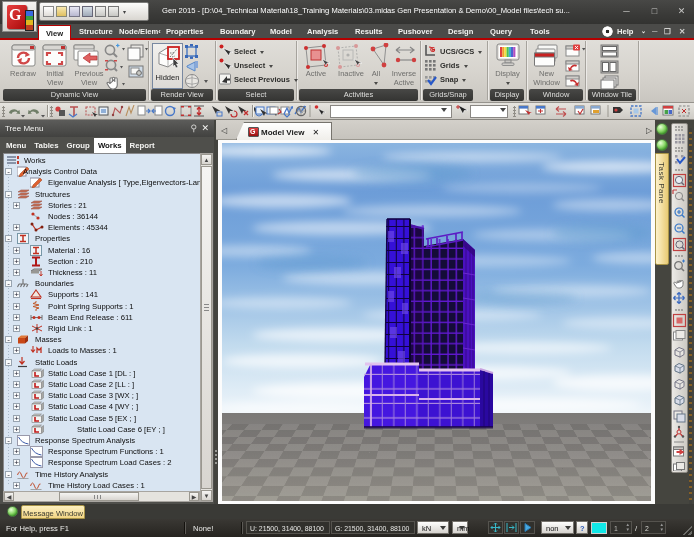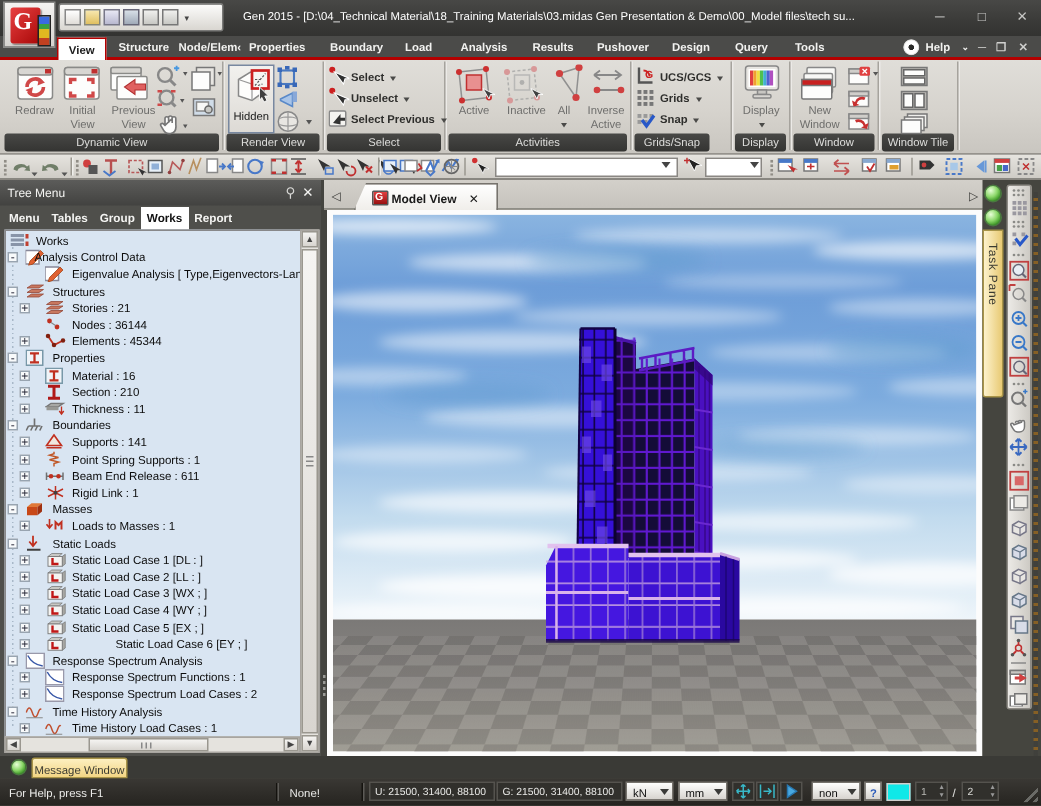--- a/index.html
+++ b/index.html
@@ -82,21 +82,21 @@
     <div class="qi" style="background:linear-gradient(#f0f0ee,#c8c8c4);border:1px solid #777;"></div>
     <div class="qi" style="background:linear-gradient(#f0f0ee,#c8c8c4);border:1px solid #777;"></div>
     <div style="margin-left:2px;font-size:6px;color:#444;">▾</div>
   </div>
 
   <div id="tabrow">
     <span class="tab" style="left:79px;">Structure</span>
     <span class="tab" style="left:119px;">Node/Elem‹</span>
     <span class="tab" style="left:166px;">Properties</span>
     <span class="tab" style="left:220px;">Boundary</span>
-    <span class="tab" style="left:270px;">Load</span>
+    <span class="tab" style="left:270px;">Model</span>
     <span class="tab" style="left:307px;">Analysis</span>
     <span class="tab" style="left:355px;">Results</span>
     <span class="tab" style="left:398px;">Pushover</span>
     <span class="tab" style="left:448px;">Design</span>
     <span class="tab" style="left:490px;">Query</span>
     <span class="tab" style="left:530px;">Tools</span>
     <span class="tab" style="left:617px;">Help</span>
     <span class="tab" style="left:641px;font-size:6px;">⌄</span>
     <span class="tab" style="left:652px;color:#d0d0ce;">─</span>
     <span class="tab" style="left:664px;color:#d0d0ce;">❐</span>
@@ -1060,21 +1060,21 @@
     <div id="msgtab">Message Window</div>
   </div>
   <div id="statusbar">
     <div style="position:absolute;left:6px;top:5px;">For Help, press F1</div>
     <div class="ssep" style="left:185px;"></div>
     <div style="position:absolute;left:193px;top:5px;">None!</div>
     <div class="ssep" style="left:242px;"></div>
     <div class="sbox" style="left:246px;width:84px;">U: 21500, 31400, 88100</div>
     <div class="sbox" style="left:331px;width:84px;">G: 21500, 31400, 88100</div>
     <div class="combo" style="left:417px;width:32px;">kN<i></i></div>
-    <div class="combo" style="left:452px;width:33px;">mm<i></i></div>
+    <div class="combo" style="left:452px;width:16px;">mm<i></i></div>
     <div class="sbox" style="left:488px;width:15px;padding:0;"><svg width="13" height="11" viewBox="0 0 13 11">
           <path d="M6.5 1 v9 M2 5.5 h9 M6.5 1 l-1.5 1.5 M6.5 1 l1.5 1.5 M6.5 10 l-1.5-1.5 M6.5 10 l1.5-1.5 M2 5.5 l1.5-1.5 M2 5.5 l1.5 1.5 M11 5.5 l-1.5-1.5 M11 5.5 l-1.5 1.5" stroke="#38b8c8" stroke-width="1" fill="none"></path>
         </svg></div>
     <div class="sbox" style="left:504px;width:15px;padding:0;"><svg width="13" height="11" viewBox="0 0 13 11">
           <path d="M2 1 v9 M11 1 v9 M4 5.5 h5 m-2-2 l2 2 -2 2" stroke="#38b8c8" stroke-width="1" fill="none"></path>
         </svg></div>
     <div class="sbox" style="left:520px;width:15px;padding:0;"><svg width="13" height="11" viewBox="0 0 13 11">
           <path d="M4 1.5 l6 4 -6 4z" fill="#48a8e0" stroke="#2878b0"></path>
         </svg></div>
     <div class="combo" style="left:541px;width:33px;">non<i></i></div>

